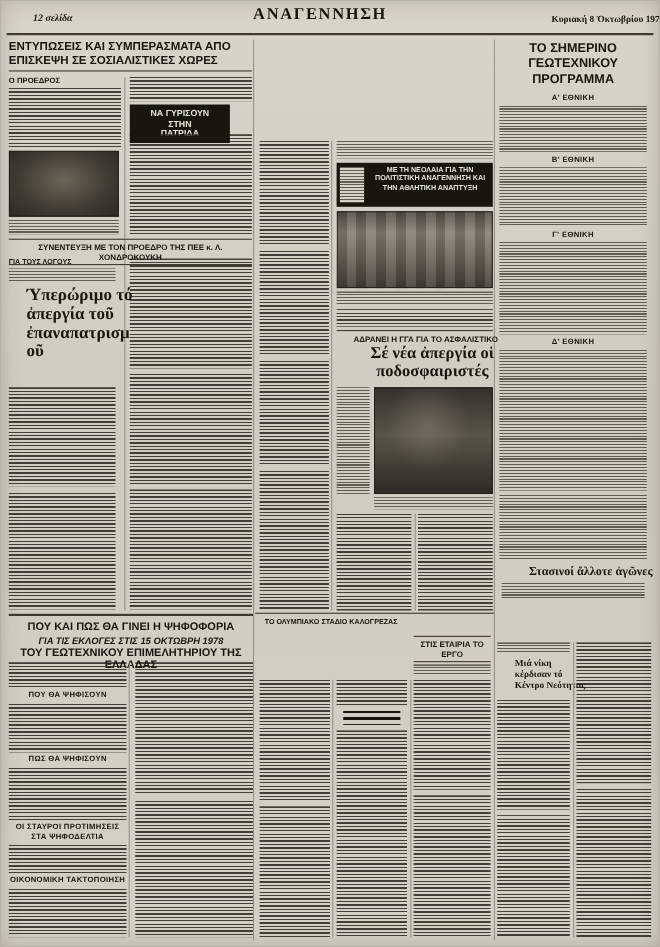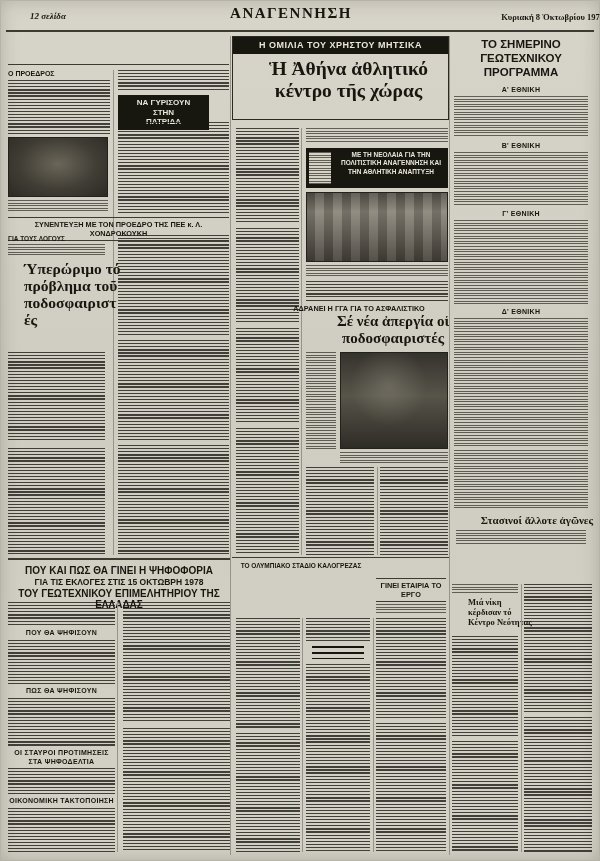--- a/index.html
+++ b/index.html
@@ -36,99 +36,96 @@
 <div class="page">
 
   <div class="abs serif b" style="left:14px;top:11px;font-size:9px;font-style:italic;">12 σελίδα</div>
   <div class="abs serif b ctr" style="left:205px;top:5px;width:140px;font-size:15px;letter-spacing:1.5px;">ΑΝΑΓΕΝΝΗΣΗ</div>
   <div class="abs serif b" style="left:420px;top:12px;width:168px;text-align:right;font-size:8.5px;">Κυριακή 8 Ὀκτωβρίου 1977</div>
   <div class="abs hrule" style="left:6px;top:30px;width:588px;height:2px;"></div>
 
   <div class="abs vrule" style="left:230px;top:36px;height:819px;"></div>
   <div class="abs vrule" style="left:449px;top:36px;height:819px;"></div>
 
+  <div class="abs sans b" style="left:8px;top:36px;width:221px;font-size:10.5px;line-height:1.25;">ΕΝΤΥΠΩΣΕΙΣ ΚΑΙ ΣΥΜΠΕΡΑΣΜΑΤΑ ΑΠΟ ΕΠΙΣΚΕΨΗ ΣΕ ΣΟΣΙΑΛΙΣΤΙΚΕΣ ΧΩΡΕΣ</div>
   <div class="abs hrule" style="left:8px;top:64px;width:221px;height:1px;"></div>
 
   <div class="abs sans b" style="left:8px;top:70px;width:102px;font-size:7px;">Ο ΠΡΟΕΔΡΟΣ</div>
   <div class="abs tl" style="left:8px;top:80px;width:102px;height:54px;"></div>
 
   <div class="abs photo1" style="left:8px;top:137px;width:100px;height:60px;"></div>
   <div class="abs tl-xs" style="left:8px;top:200px;width:100px;height:13px;"></div>
 
   <div class="abs tl" style="left:118px;top:70px;width:111px;height:22px;"></div>
   <div class="abs band sans b ctr" style="left:118px;top:95px;width:91px;padding:3px 18px;font-size:8px;line-height:1.2;box-sizing:border-box;">ΝΑ ΓΥΡΙΣΟΥΝ ΣΤΗΝ ΠΑΤΡΙΔΑ</div>
   <div class="abs tl" style="left:118px;top:122px;width:111px;height:91px;"></div>
   <div class="abs vrule" style="left:113px;top:70px;height:485px;"></div>
 
   <div class="abs sans b ctr" style="left:8px;top:217px;width:221px;font-size:7.3px;padding:2px 0;border-top:1px solid #3c3a31;border-bottom:1px solid #3c3a31;">ΣΥΝΕΝΤΕΥΞΗ ΜΕ ΤΟΝ ΠΡΟΕΔΡΟ ΤΗΣ ΠΕΕ κ. Λ. ΧΟΝΔΡΟΚΟΥΚΗ</div>
 
   <div class="abs sans b" style="left:8px;top:235px;width:97px;font-size:6.5px;">ΓΙΑ ΤΟΥΣ ΛΟΓΟΥΣ</div>
   <div class="abs tl-xs" style="left:8px;top:244px;width:97px;height:13px;"></div>
-  <div class="abs serif b" style="left:8px;top:260px;width:97px;font-size:15.5px;line-height:1.1;overflow-wrap:anywhere;">Ύπερώριμο τό πρόβλημα τοῦ ποδοσφαιριστές</div>
+  <div class="abs serif b" style="left:8px;top:260px;width:97px;font-size:15.5px;line-height:1.1;overflow-wrap:anywhere;">Ύπερώριμο τό ἀπεργία τοῦ ἐπαναπατρισμοῦ</div>
   <div class="abs tl" style="left:8px;top:352px;width:97px;height:90px;"></div>
   <div class="abs tl" style="left:8px;top:448px;width:97px;height:106px;"></div>
 
   <div class="abs tl" style="left:118px;top:235px;width:111px;height:100px;"></div>
   <div class="abs tl" style="left:118px;top:340px;width:111px;height:100px;"></div>
   <div class="abs tl" style="left:118px;top:445px;width:111px;height:109px;"></div>
 
   <div class="abs hrule" style="left:8px;top:558px;width:222px;height:2px;"></div>
   <div class="abs sans b ctr" style="left:8px;top:565px;width:222px;font-size:10px;">ΠΟΥ ΚΑΙ ΠΩΣ ΘΑ ΓΙΝΕΙ Η ΨΗΦΟΦΟΡΙΑ</div>
-  <div class="abs sans b ctr" style="left:8px;top:577px;width:222px;font-size:8.5px;">ΓΙΑ ΤΙΣ ΕΚΛΟΓΕΣ ΣΤΙΣ 15 ΟΚΤΩΒΡΗ 1978</div>
+  <div class="abs sans b ctr" style="left:8px;top:577px;width:222px;font-size:8.5px;font-style:italic;">ΓΙΑ ΤΙΣ ΕΚΛΟΓΕΣ ΣΤΙΣ 15 ΟΚΤΩΒΡΗ 1978</div>
   <div class="abs sans b ctr" style="left:8px;top:588px;width:222px;font-size:10px;">ΤΟΥ ΓΕΩΤΕΧΝΙΚΟΥ ΕΠΙΜΕΛΗΤΗΡΙΟΥ ΤΗΣ ΕΛΛΑΔΑΣ</div>
 
   <div class="abs tl" style="left:8px;top:602px;width:107px;height:24px;"></div>
   <div class="abs subhead" style="left:8px;top:629px;width:107px;">ΠΟΥ ΘΑ ΨΗΦΙΣΟΥΝ</div>
   <div class="abs tl" style="left:8px;top:640px;width:107px;height:44px;"></div>
   <div class="abs subhead" style="left:8px;top:687px;width:107px;">ΠΩΣ ΘΑ ΨΗΦΙΣΟΥΝ</div>
   <div class="abs tl" style="left:8px;top:698px;width:107px;height:48px;"></div>
   <div class="abs subhead" style="left:8px;top:749px;width:107px;line-height:1.25;">ΟΙ ΣΤΑΥΡΟΙ ΠΡΟΤΙΜΗΣΕΙΣ ΣΤΑ ΨΗΦΟΔΕΛΤΙΑ</div>
   <div class="abs tl" style="left:8px;top:768px;width:107px;height:26px;"></div>
   <div class="abs subhead" style="left:8px;top:797px;width:107px;">ΟΙΚΟΝΟΜΙΚΗ ΤΑΚΤΟΠΟΙΗΣΗ</div>
   <div class="abs tl" style="left:8px;top:808px;width:107px;height:44px;"></div>
 
   <div class="abs vrule" style="left:117px;top:602px;height:250px;"></div>
   <div class="abs tl" style="left:123px;top:602px;width:107px;height:120px;"></div>
   <div class="abs tl" style="left:123px;top:728px;width:107px;height:124px;"></div>
 
-  <div class="abs" style="left:232px;top:36px;width:217px;height:84px;border:1px solid #2b2a22;box-sizing:border-box;">
-    <div class="band sans b ctr" style="height:17px;line-height:17px;font-size:9px;letter-spacing:.5px;">Η ΟΜΙΛΙΑ ΤΟΥ ΧΡΗΣΤΟΥ ΜΗΤΣΙΚΑ</div>
-    <div class="serif b ctr" style="margin-top:4px;padding:0 8px;font-size:19.5px;line-height:1.12;">Ἡ Ἀθήνα ἀθλητικό κέντρο τῆς χώρας</div>
-  </div>
 
   <div class="abs tl" style="left:236px;top:128px;width:63px;height:95px;"></div>
   <div class="abs tl" style="left:236px;top:228px;width:63px;height:95px;"></div>
   <div class="abs tl" style="left:236px;top:328px;width:63px;height:95px;"></div>
   <div class="abs tl" style="left:236px;top:428px;width:63px;height:126px;"></div>
   <div class="abs vrule" style="left:301px;top:128px;height:427px;"></div>
 
   <div class="abs tl-xs" style="left:306px;top:128px;width:142px;height:16px;"></div>
 
   <div class="abs band" style="left:306px;top:148px;width:142px;height:40px;box-sizing:border-box;">
     <div class="abs tl-xs" style="left:3px;top:4px;width:22px;height:32px;background-color:#d6d2c6;"></div>
     <div class="sans b ctr" style="margin-left:28px;padding:3px 2px;font-size:6.5px;line-height:1.3;color:#e9e5d9;">ΜΕ ΤΗ ΝΕΟΛΑΙΑ ΓΙΑ ΤΗΝ ΠΟΛΙΤΙΣΤΙΚΗ ΑΝΑΓΕΝΝΗΣΗ ΚΑΙ ΤΗΝ ΑΘΛΗΤΙΚΗ ΑΝΑΠΤΥΞΗ</div>
   </div>
 
   <div class="abs photo2" style="left:306px;top:192px;width:142px;height:70px;"></div>
   <div class="abs tl-xs" style="left:306px;top:265px;width:142px;height:12px;"></div>
   <div class="abs tl" style="left:306px;top:281px;width:142px;height:16px;"></div>
 
   <div class="abs hrule" style="left:306px;top:300px;width:142px;height:1px;"></div>
-  <div class="abs sans b ctr" style="left:288px;top:304px;width:142px;font-size:7.3px;">ΑΔΡΑΝΕΙ Η ΓΓΑ ΓΙΑ ΤΟ ΑΣΦΑΛΙΣΤΙΚΟ</div>
+  <div class="abs sans b ctr" style="left:316px;top:304px;width:142px;font-size:7.3px;">ΑΔΡΑΝΕΙ Η ΓΓΑ ΓΙΑ ΤΟ ΑΣΦΑΛΙΣΤΙΚΟ</div>
   <div class="abs serif b ctr" style="left:306px;top:313px;width:142px;font-size:15px;line-height:1.1;">Σέ νέα ἀπεργία οἱ ποδοσφαιριστές</div>
   <div class="abs tl-xs" style="left:306px;top:352px;width:30px;height:97px;"></div>
   <div class="abs photo3" style="left:340px;top:352px;width:108px;height:97px;"></div>
   <div class="abs tl-xs" style="left:340px;top:452px;width:108px;height:11px;"></div>
   <div class="abs tl" style="left:306px;top:467px;width:68px;height:88px;"></div>
   <div class="abs vrule" style="left:377px;top:467px;height:88px;"></div>
   <div class="abs tl" style="left:380px;top:467px;width:68px;height:88px;"></div>
 
   <div class="abs hrule" style="left:232px;top:557px;width:217px;height:1px;"></div>
   <div class="abs sans b ctr" style="left:236px;top:562px;width:130px;font-size:6.5px;line-height:1.25;">ΤΟ ΟΛΥΜΠΙΑΚΟ ΣΤΑΔΙΟ ΚΑΛΟΓΡΕΖΑΣ</div>
-  <div class="abs sans b ctr" style="left:376px;top:578px;width:70px;font-size:7.3px;line-height:1.25;padding:2px 1px;border-top:1px solid #3c3a31;border-bottom:1px solid #3c3a31;box-sizing:border-box;">ΓΙΝΕΙ ΕΤΑΙΡΙΑ ΤΟ ΕΡΓΟ</div>
+  <div class="abs sans b ctr" style="left:376px;top:578px;width:70px;font-size:7.3px;line-height:1.25;padding:2px 1px;border-top:1px solid #3c3a31;border-bottom:1px solid #3c3a31;box-sizing:border-box;">ΣΤΙΣ ΕΤΑΙΡΙΑ ΤΟ ΕΡΓΟ</div>
   <div class="abs tl-xs" style="left:376px;top:604px;width:70px;height:10px;"></div>
 
   <div class="abs tl" style="left:236px;top:618px;width:64px;height:110px;"></div>
   <div class="abs tl" style="left:236px;top:733px;width:64px;height:119px;"></div>
   <div class="abs vrule" style="left:302px;top:618px;height:234px;"></div>
   <div class="abs tl" style="left:306px;top:618px;width:64px;height:24px;"></div>
   <div class="abs subsim" style="left:312px;top:646px;width:52px;height:13px;"></div>
   <div class="abs tl" style="left:306px;top:664px;width:64px;height:188px;"></div>
   <div class="abs vrule" style="left:373px;top:618px;height:234px;"></div>
   <div class="abs tl" style="left:376px;top:618px;width:70px;height:100px;"></div>

